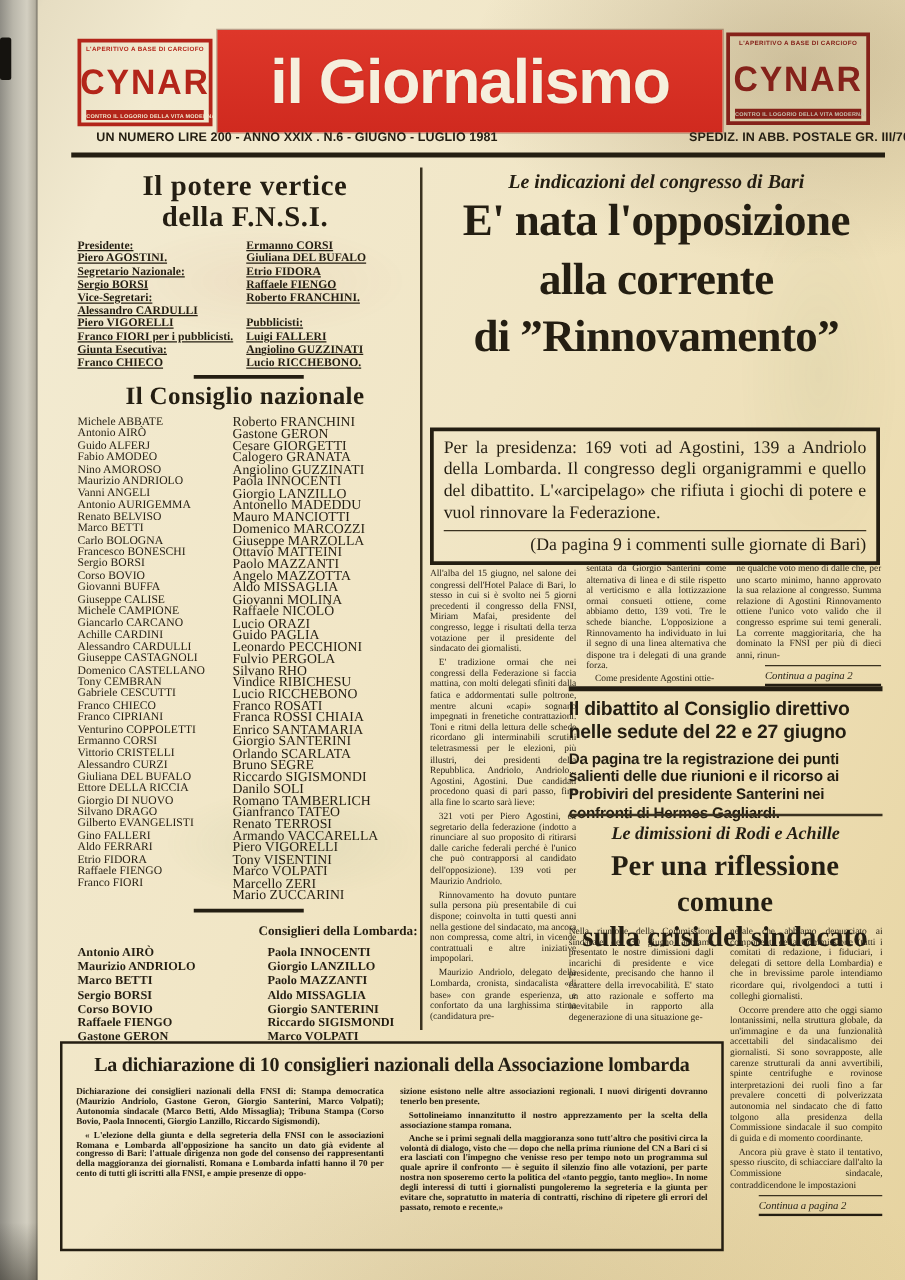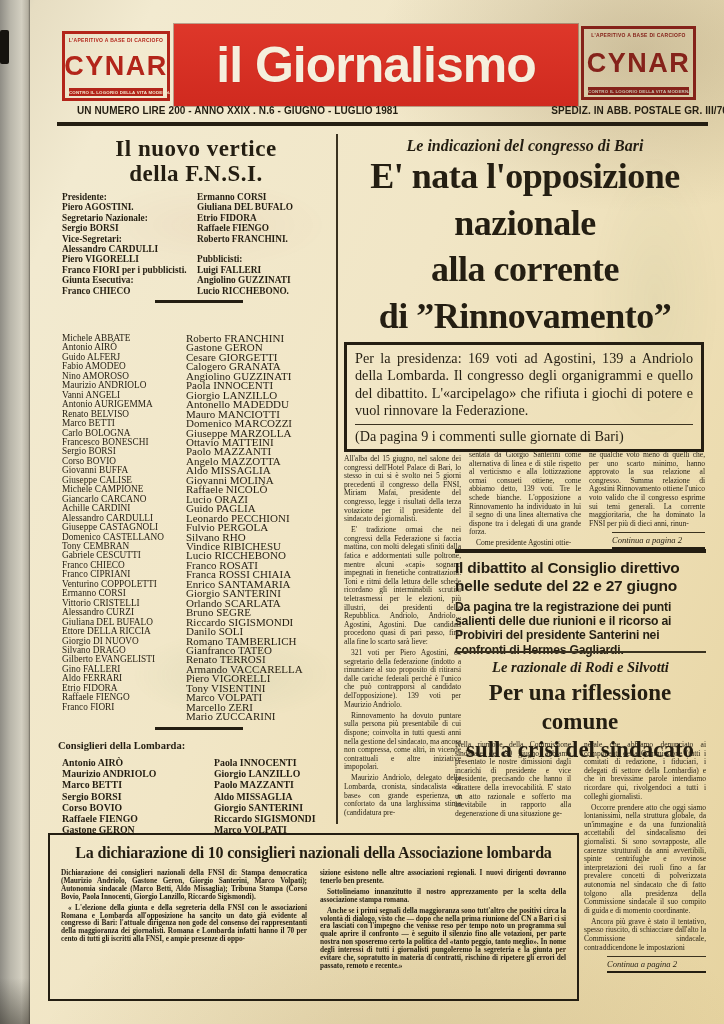--- a/index.html
+++ b/index.html
@@ -61,47 +61,47 @@
     font-family:"Liberation Sans","DejaVu Sans",sans-serif;
     font-weight:bold; font-size:10px; letter-spacing:.1px;
   }
   .rule-top { position:absolute; left:57px; top:122px; width:651px; height:3.5px; background:#241e12; }
 
   
   .fnsi-title { position:absolute; left:58px; top:136px; width:276px; text-align:center;
                 font-weight:bold; font-size:23px; line-height:25px; letter-spacing:.5px; }
   .cols2 { position:absolute; display:flex; }
   .vertice { left:62px; top:192px; width:270px; }
-  .vertice .c { width:50%; font-weight:bold; font-size:9.3px; line-height:10.4px; white-space:pre-line; }
+  .vertice .c { width:50%; font-weight:bold; font-size:9.3px; line-height:10.4px; white-space:pre-line;text-decoration:underline; }
   .mini-rule { position:absolute; left:0; width:88px; height:3px; background:#241e12; }
   .mr1 { left:155px; top:300px; }
   .mr2 { left:155px; top:727px; }
   .cons-title { position:absolute; left:58px; top:306px; width:276px; text-align:center;
                 font-weight:bold; font-size:20px; letter-spacing:.3px; }
   .cons-list { left:62px; top:334px; width:272px; }
   .cons-list .c1 { width:124px; font-size:9.3px; line-height:9.45px; white-space:pre-line; }
   .cons-list .c2 { width:148px; font-size:11px; line-height:9.45px; white-space:pre-line; }
-  .lomb-title { position:absolute; left:58px; top:740px; width:276px; text-align:left;
+  .lomb-title { position:absolute; left:58px; top:740px; width:276px; text-align:right;
                 font-weight:bold; font-size:10.5px; }
   .lomb-list { left:62px; top:757px; width:272px; }
   .lomb-list .c1 { width:152px; font-weight:bold; font-size:9.8px; line-height:11.2px; white-space:pre-line; }
   .lomb-list .c2 { width:120px; font-weight:bold; font-size:9.8px; line-height:11.2px; white-space:pre-line; }
 
   .v-rule { position:absolute; left:336px; top:134px; width:1.5px; height:690px; background:#3a3220; }
 
   
   .kicker1 { position:absolute; left:344px; top:137px; width:362px; text-align:center;
              font-weight:bold; font-style:italic; font-size:16px; }
   .headline1 { position:absolute; left:342px; top:153px; width:366px; text-align:center;
                font-weight:bold; font-size:36px; line-height:46.5px; letter-spacing:-.5px; }
   .standbox { position:absolute; left:344px; top:342px; width:360px; box-sizing:border-box;
               border:3px solid #241e12; padding:5px 8px 4px; }
   .standbox .sf { font-size:14.2px; line-height:17.4px; text-align:justify; }
   .standbox .sep { height:1px; background:#3a3220; margin:4px 0 3px; }
-  .standbox .note { font-size:14.2px; text-align:left; }
+  .standbox .note { font-size:14.2px; text-align:right; }
 
   .bodycol { position:absolute; font-size:7.6px; line-height:8.6px; text-align:justify; overflow:hidden; letter-spacing:-.05px; }
   .bp { margin:0 0 2.5px; text-indent:7px; }
   .noind { text-indent:0; }
   .c1a { left:344px; top:455px; width:117px; height:368px; }
   .c2a { left:469px; top:451px; width:112px; height:96px; }
   .c3a { left:589px; top:451px; width:116px; }
   .continua { font-style:italic; font-size:8.6px; border-top:1px solid #3a3220; border-bottom:2.5px solid #241e12; padding:2.5px 0 3px; margin-top:4px;margin-left:23px; }
 
   .dibattito { position:absolute; left:455px; top:549px; width:251px; font-family:"Liberation Sans","DejaVu Sans",sans-serif; }
@@ -146,21 +146,21 @@
     <div class="tag-bot">CONTRO IL LOGORIO DELLA VITA MODERNA</div>
   </div>
 
   <div class="dateline sans">
     <span>UN NUMERO LIRE 200 - ANNO XXIX . N.6 - GIUGNO - LUGLIO 1981</span>
     <span>SPEDIZ. IN ABB. POSTALE GR. III/70</span>
   </div>
   <div class="rule-top"></div>
 
   <div class="fnsi-title">
-    <div>Il nuovo vertice</div>
+    <div>Il potere vertice</div>
     <div>della F.N.S.I.</div>
   </div>
   <div class="cols2 vertice">
     <div class="c">Presidente:
 Piero AGOSTINI.
 Segretario Nazionale:
 Sergio BORSI
 Vice-Segretari:
 Alessandro CARDULLI
 Piero VIGORELLI
@@ -173,20 +173,21 @@
 Raffaele FIENGO
 Roberto FRANCHINI.
 
 Pubblicisti:
 Luigi FALLERI
 Angiolino GUZZINATI
 Lucio RICCHEBONO.</div>
   </div>
   <div class="mini-rule mr1"></div>
 
+  <div class="cons-title">Il Consiglio nazionale</div>
   <div class="cols2 cons-list">
     <div class="c1">Michele ABBATE
 Antonio AIRÒ
 Guido ALFERJ
 Fabio AMODEO
 Nino AMOROSO
 Maurizio ANDRIOLO
 Vanni ANGELI
 Antonio AURIGEMMA
 Renato BELVISO
@@ -281,21 +282,20 @@
 Giorgio SANTERINI
 Riccardo SIGISMONDI
 Marco VOLPATI</div>
   </div>
 
   <div class="v-rule"></div>
 
   <div class="kicker1">Le indicazioni del congresso di Bari</div>
   <div class="headline1">
     <div>E' nata l'opposizione</div>
-    <div>nazionale</div>
     <div>alla corrente</div>
     <div>di ”Rinnovamento”</div>
   </div>
   <div class="standbox">
     <div class="sf">Per la presidenza: 169 voti ad Agostini, 139 a Andriolo della Lombarda. Il congresso degli organigrammi e quello del dibattito. L'«arcipelago» che rifiuta i giochi di potere e vuol rinnovare la Federazione.</div>
     <div class="sep"></div>
     <div class="note">(Da pagina 9 i commenti sulle giornate di Bari)</div>
   </div>
 
   <div class="bodycol c1a">
@@ -303,32 +303,32 @@
     <p class="bp">E' tradizione ormai che nei congressi della Federazione si faccia mattina, con molti delegati sfiniti dalla fatica e addormentati sulle poltrone, mentre alcuni «capi» sognano impegnati in frenetiche contrattazioni. Toni e ritmi della lettura delle schede ricordano gli interminabili scrutini teletrasmessi per le elezioni, più illustri, dei presidenti della Repubblica. Andriolo, Andriolo... Agostini, Agostini. Due candidati procedono quasi di pari passo, fino alla fine lo scarto sarà lieve:</p>
     <p class="bp">321 voti per Piero Agostini, ex segretario della federazione (indotto a rinunciare al suo proposito di ritirarsi dalle cariche federali perché è l'unico che può contrapporsi al candidato dell'opposizione). 139 voti per Maurizio Andriolo.</p>
     <p class="bp">Rinnovamento ha dovuto puntare sulla persona più presentabile di cui dispone; coinvolta in tutti questi anni nella gestione del sindacato, ma ancora non compressa, come altri, in vicende contrattuali e altre iniziative impopolari.</p>
     <p class="bp">Maurizio Andriolo, delegato della Lombarda, cronista, sindacalista «di base» con grande esperienza, e confortato da una larghissima stima (candidatura pre-</p>
   </div>
   <div class="bodycol c2a">
     <p class="bp noind">sentata da Giorgio Santerini come alternativa di linea e di stile rispetto al verticismo e alla lottizzazione ormai consueti ottiene, come abbiamo detto, 139 voti. Tre le schede bianche. L'opposizione a Rinnovamento ha individuato in lui il segno di una linea alternativa che dispone tra i delegati di una grande forza.</p>
     <p class="bp">Come presidente Agostini ottie-</p>
   </div>
   <div class="bodycol c3a">
-    <p class="bp noind">ne qualche voto meno di quelli che, per uno scarto minimo, hanno approvato la sua relazione al congresso. Summa relazione di Agostini Rinnovamento ottiene l'unico voto valido che il congresso esprime sui temi generali. La corrente maggioritaria, che ha dominato la FNSI per più di dieci anni, rinun-</p>
+    <p class="bp noind">ne qualche voto meno di dalle che, per uno scarto minimo, hanno approvato la sua relazione al congresso. Summa relazione di Agostini Rinnovamento ottiene l'unico voto valido che il congresso esprime sui temi generali. La corrente maggioritaria, che ha dominato la FNSI per più di dieci anni, rinun-</p>
     <div class="continua">Continua a pagina 2</div>
   </div>
 
   <div class="dibattito">
     <div class="bar"></div>
     <div class="dh">Il dibattito al Consiglio direttivo nelle sedute del 22 e 27 giugno</div>
     <div class="dk">Da pagina tre la registrazione dei punti salienti delle due riunioni e il ricorso ai Probiviri del presidente Santerini nei confronti di Hermes Gagliardi.</div>
   </div>
   <div class="rule2"></div>
 
-  <div class="kicker2">Le razionale di Rodi e Silvotti</div>
+  <div class="kicker2">Le dimissioni di Rodi e Achille</div>
   <div class="headline2">
     <div>Per una riflessione comune</div>
     <div>sulla crisi del sindacato</div>
   </div>
   <div class="bodycol cA">
     <p class="bp noind">Nella riunione della Commissione sindacale del 30 giugno abbiamo presentato le nostre dimissioni dagli incarichi di presidente e vice presidente, precisando che hanno il carattere della irrevocabilità. E' stato un atto razionale e sofferto ma inevitabile in rapporto alla degenerazione di una situazione ge-</p>
   </div>
   <div class="bodycol cB">
     <p class="bp noind">nerale che abbiamo denunciato ai componenti della Commissione (tutti i comitati di redazione, i fiduciari, i delegati di settore della Lombardia) e che in brevissime parole intendiamo ricordare qui, rivolgendoci a tutti i colleghi giornalisti.</p>
     <p class="bp">Occorre prendere atto che oggi siamo lontanissimi, nella struttura globale, da un'immagine e da una funzionalità accettabili del sindacalismo dei giornalisti. Si sono sovrapposte, alle carenze strutturali da anni avvertibili, spinte centrifughe e rovinose interpretazioni dei ruoli fino a far prevalere concetti di polverizzata autonomia nel sindacato che di fatto tolgono alla presidenza della Commissione sindacale il suo compito di guida e di momento coordinante.</p>

